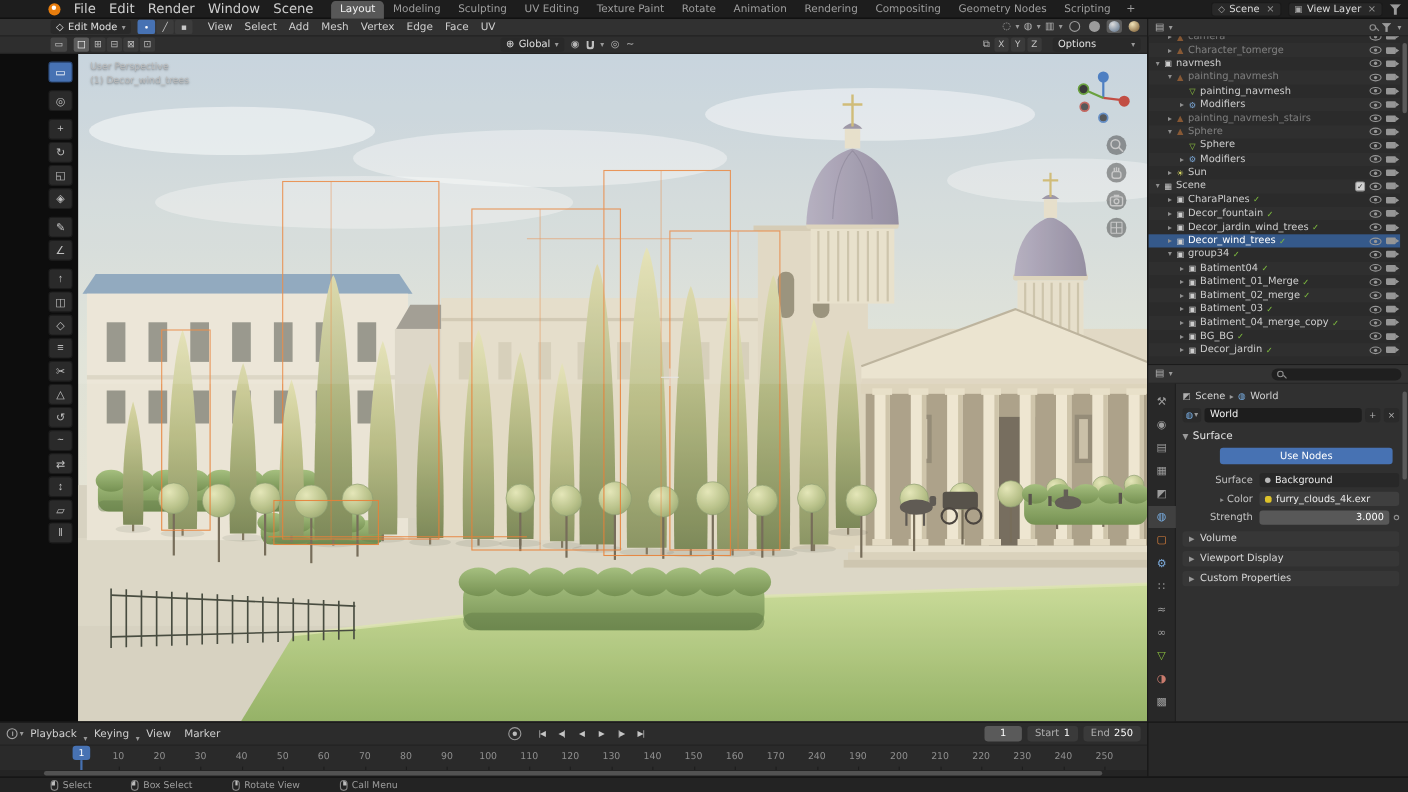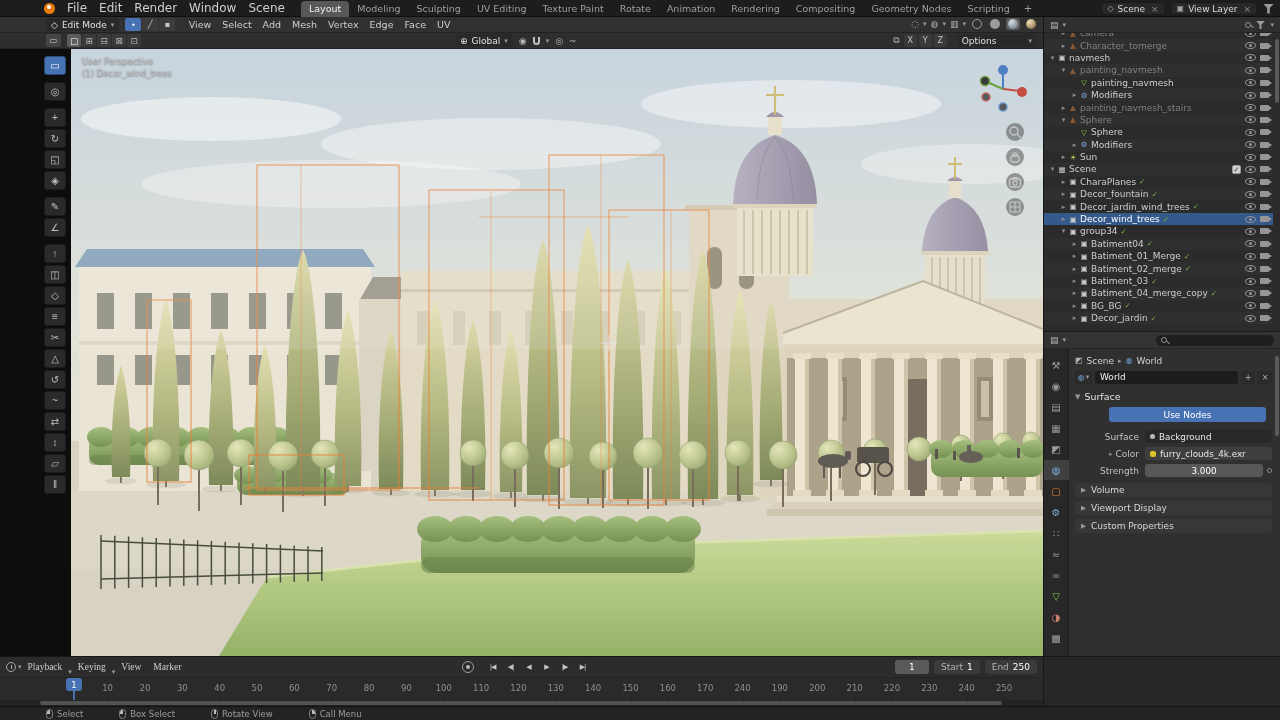--- a/index.html
+++ b/index.html
@@ -138,35 +138,35 @@
   #use-nodes{margin:3px 6px 6px 34px;height:15px;background:var(--accent);border-radius:3px;color:#fff;
              font-size:9px;display:flex;align-items:center;justify-content:center;}
   .prop-row{display:flex;align-items:center;height:17px;}
   .prop-label{width:64px;text-align:right;margin-right:6px;font-size:9px;color:#c2c2c2;flex:none;
               display:flex;justify-content:flex-end;align-items:center;gap:3px;}
   .exp{font-size:6.5px;color:#909090;}
   .prop-value{flex:1;height:13px;border-radius:3px;display:flex;align-items:center;padding:0 5px;gap:4px;
               font-size:8.8px;color:#e8e8e8;overflow:hidden;}
   .v-menu{background:#282828;}
   .v-image{background:#3f3f3f;}
-  .v-slider{background:#585858;justify-content:center;color:#fff;}
+  .v-slider{background:#585858;justify-content:flex-end;color:#fff;}
   .dot-gray{width:5px;height:5px;border-radius:50%;background:#b8b8b8;flex:none;}
   .dot-img{width:6px;height:6px;border-radius:2px;background:#ddc22a;flex:none;}
   .kf-dot{width:5px;height:5px;border:1px solid #8f8f8f;border-radius:50%;margin-left:4px;flex:none;}
   .cpanel{display:flex;align-items:center;gap:5px;height:14px;background:#373737;border-radius:3px;
           margin-top:4px;padding-left:6px;font-size:9px;color:#d8d8d8;}
   .cpanel .tri{font-size:6.5px;color:#9a9a9a;}
 
   
   #timeline{position:absolute;left:0;top:656px;width:1043px;height:50px;background:#2c2c2c;
             border-top:1px solid #161616;z-index:20;}
   #tl-header{height:20px;display:flex;align-items:center;padding-left:6px;position:relative;}
   .clocky{width:10px;height:10px;border:1.2px solid #a5a5a5;border-radius:50%;position:relative;margin-right:2px;}
   .clocky::after{content:'';position:absolute;left:4px;top:2px;width:1.4px;height:4px;background:#a5a5a5;}
-  #tl-menus{display:flex;align-items:flex-end;font-family:Liberation Serif, serif;}
+  #tl-menus{display:flex;align-items:flex-end;}
   #tl-menus .menu-item{font-size:9.5px;padding:0 6px;}
   #transport{position:absolute;left:462px;top:3px;display:flex;align-items:center;gap:3px;}
   .autokey{width:12px;height:12px;border:1px solid #9a9a9a;border-radius:50%;position:relative;margin-right:8px;}
   .autokey::after{content:'';position:absolute;left:3px;top:3px;width:4px;height:4px;border-radius:50%;background:#bbb;}
   .tr-btn{min-width:15px;height:14px;display:flex;align-items:center;justify-content:center;
           font-size:7px;color:#c5c5c5;letter-spacing:-1px;}
   #tl-right{position:absolute;right:6px;top:3px;display:flex;align-items:center;gap:5px;}
   #frame-field{width:34px;height:14px;background:#5a5a5a;border-radius:3px;color:#fff;font-size:9px;
                display:flex;align-items:center;justify-content:center;}
   .range-chip{height:14px;background:#3a3a3a;border-radius:3px;display:flex;align-items:center;gap:4px;

